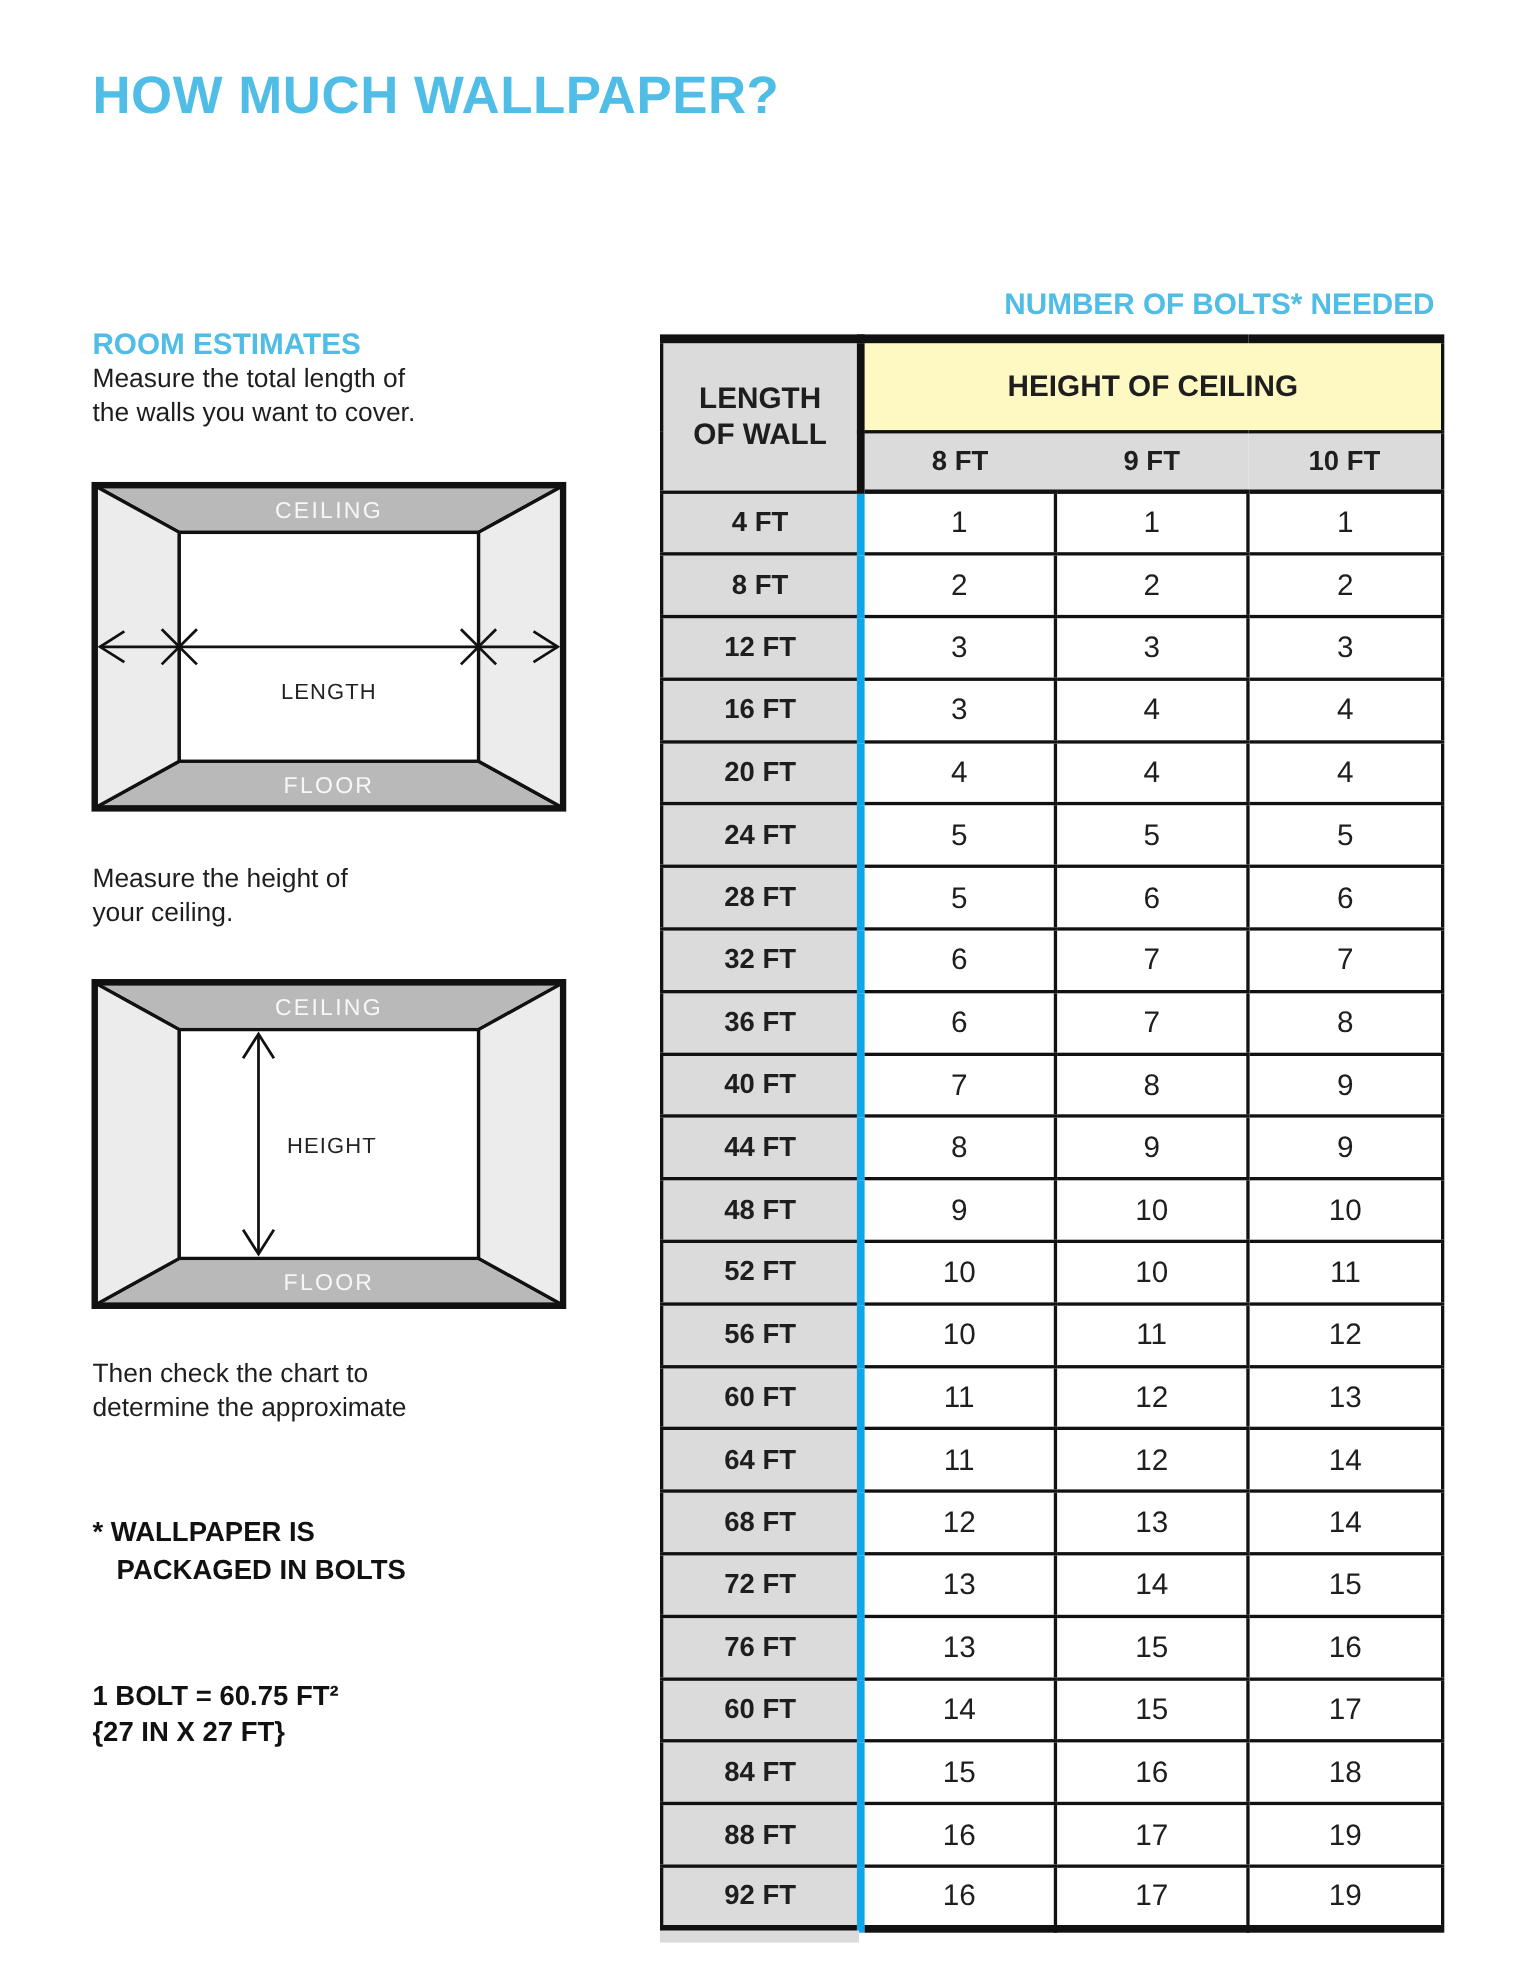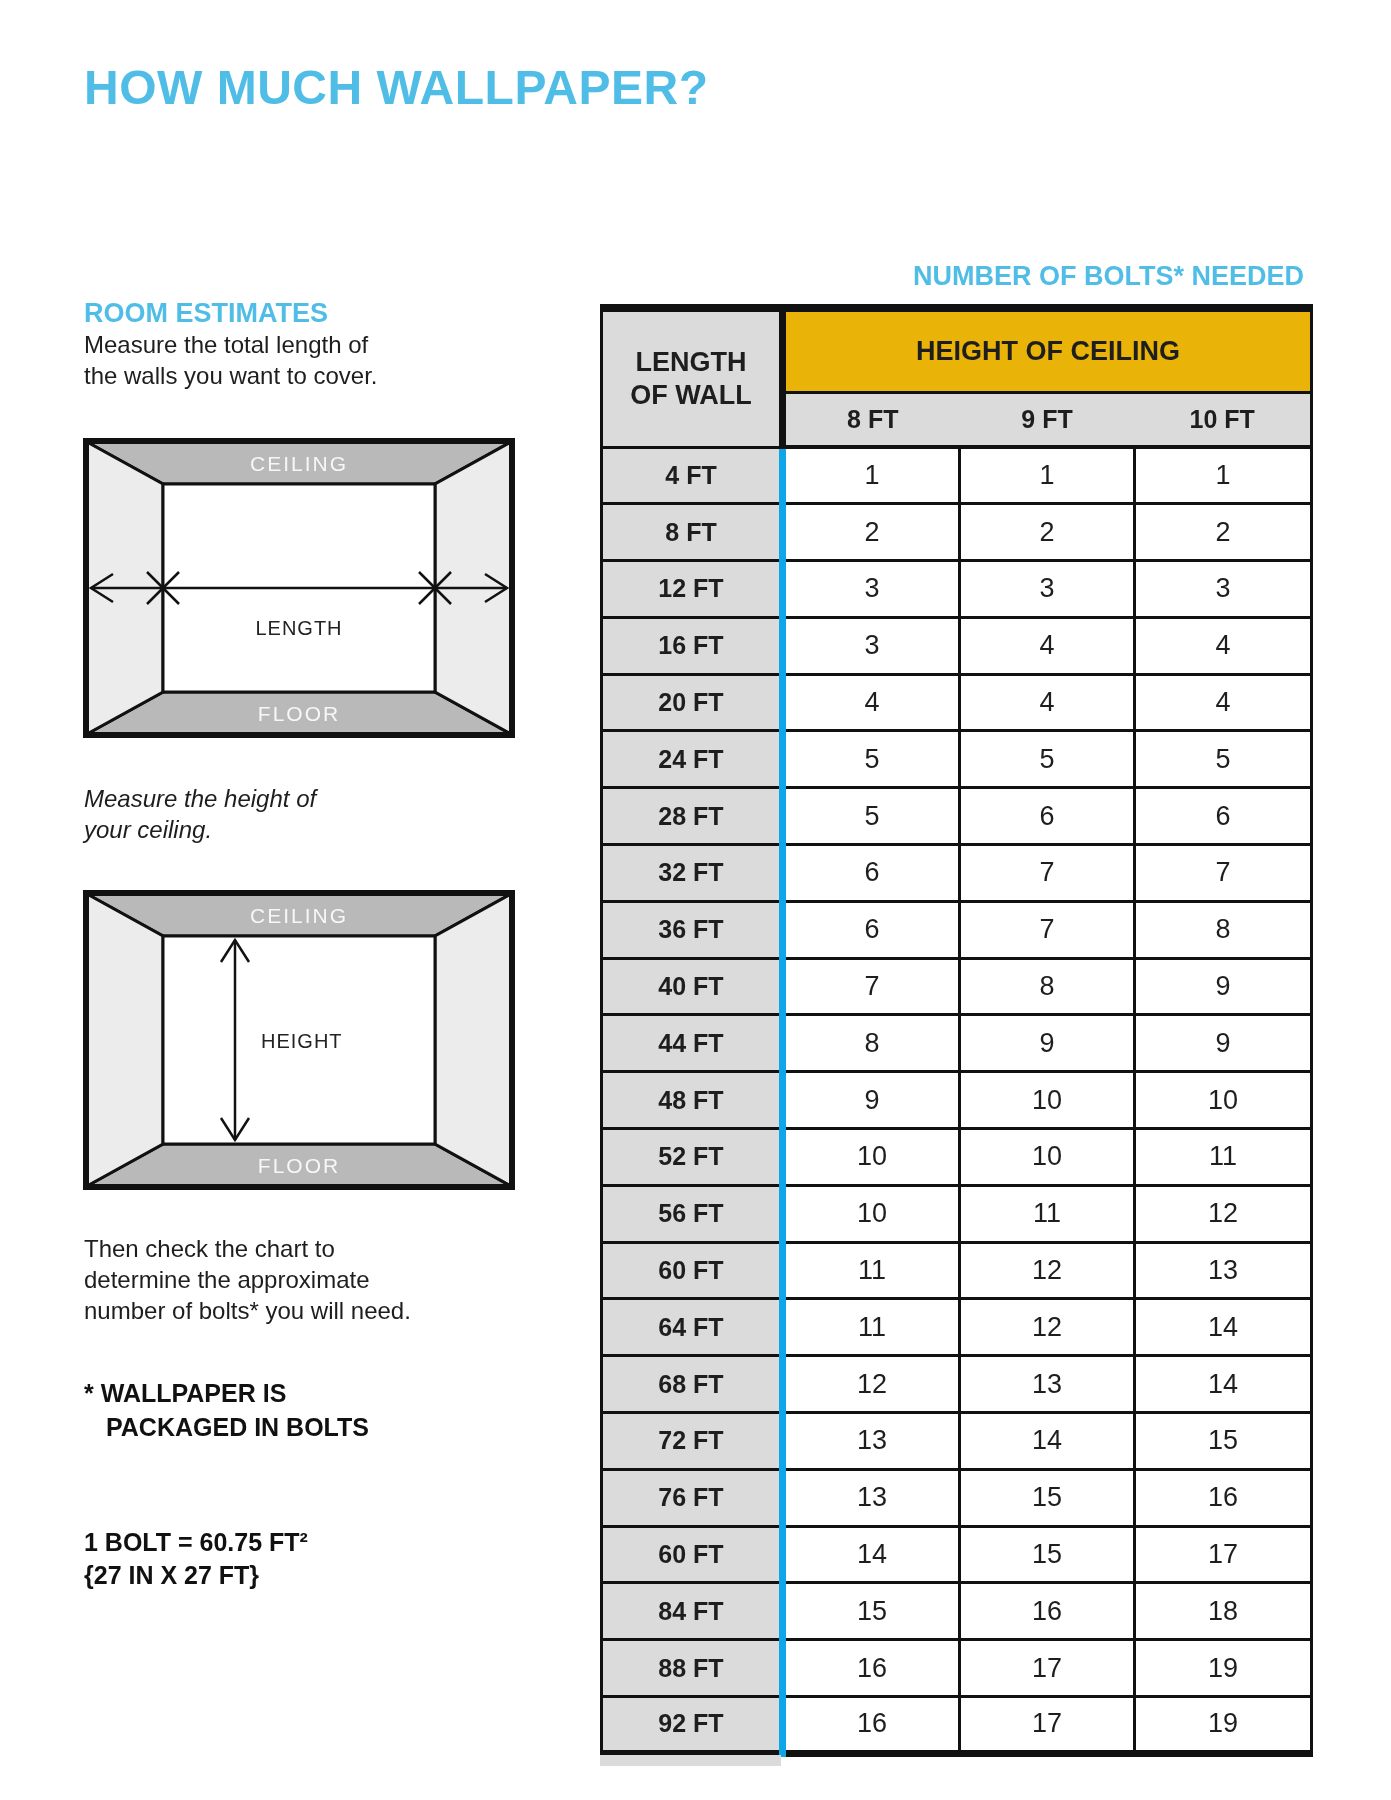--- a/index.html
+++ b/index.html
@@ -43,21 +43,21 @@
     border-top:8px solid #111; border-bottom:7px solid #111;
   }
   .bolt-table td, .bolt-table th {
     text-align:center; vertical-align:middle; padding:0;
   }
   .bolt-table th.corner {
     background:#dbdbdb; border-right:7px solid #111;
     font-size:27px; font-weight:bold; line-height:33px;
   }
   .bolt-table th.group {
-    background:#eab308; height:84px;
+    background:#fef9c3; height:84px;
     border-bottom:3px solid #111;
     font-size:27px; font-weight:bold;
   }
   .bolt-table th.sub {
     background:#dbdbdb; height:55px;
     border-bottom:4px solid #111;
     font-size:25px; font-weight:bold;
   }
   .bolt-table tbody td {
     height:56.8px; font-size:27px;
@@ -110,21 +110,21 @@
     <polyline points="30,136 8,150 30,164"></polyline>
     <polyline points="402,136 424,150 402,164"></polyline>
     <line x1="64" y1="166" x2="96" y2="134"></line>
     <line x1="64" y1="134" x2="96" y2="166"></line>
     <line x1="336" y1="166" x2="368" y2="134"></line>
     <line x1="336" y1="134" x2="368" y2="166"></line>
   </g>
   <text x="216" y="197" class="dim-label">LENGTH</text>
 </svg>
 
-<div class="abs body-text" style="left:84px; top:783px;font-style:italic;">
+<div class="abs body-text" style="left:84px; top:783px;">
   <div>Measure the height of</div>
   <div>your ceiling.</div>
 </div>
 
 <svg class="abs" style="left:83px; top:890px;" width="432" height="300" viewBox="0 0 432 300">
   <polygon points="4,4 428,4 352,46 80,46" fill="#b9b9b9" stroke="#111" stroke-width="3"></polygon>
   <polygon points="4,296 428,296 352,254 80,254" fill="#b9b9b9" stroke="#111" stroke-width="3"></polygon>
   <polygon points="4,4 80,46 80,254 4,296" fill="#ececec" stroke="#111" stroke-width="3"></polygon>
   <polygon points="428,4 352,46 352,254 428,296" fill="#ececec" stroke="#111" stroke-width="3"></polygon>
   <rect x="80" y="46" width="272" height="208" fill="#ffffff" stroke="#111" stroke-width="3"></rect>
@@ -135,21 +135,20 @@
     <line x1="152" y1="50" x2="152" y2="250"></line>
     <polyline points="138,72 152,50 166,72"></polyline>
     <polyline points="138,228 152,250 166,228"></polyline>
   </g>
   <text x="178" y="158" class="dim-label" style="text-anchor:start;">HEIGHT</text>
 </svg>
 
 <div class="abs body-text" style="left:84px; top:1233px;">
   <div>Then check the chart to</div>
   <div>determine the approximate</div>
-  <div>number of bolts* you will need.</div>
 </div>
 
 <div class="abs footnote-text" style="left:84px; top:1376px;">
   <div>* WALLPAPER IS</div>
   <div class="indent">PACKAGED IN BOLTS</div>
 </div>
 
 <div class="abs bolt-info-text" style="left:84px; top:1526px;">
   <div>1 BOLT = 60.75 FT²</div>
   <div>{27 IN X 27 FT}</div>

